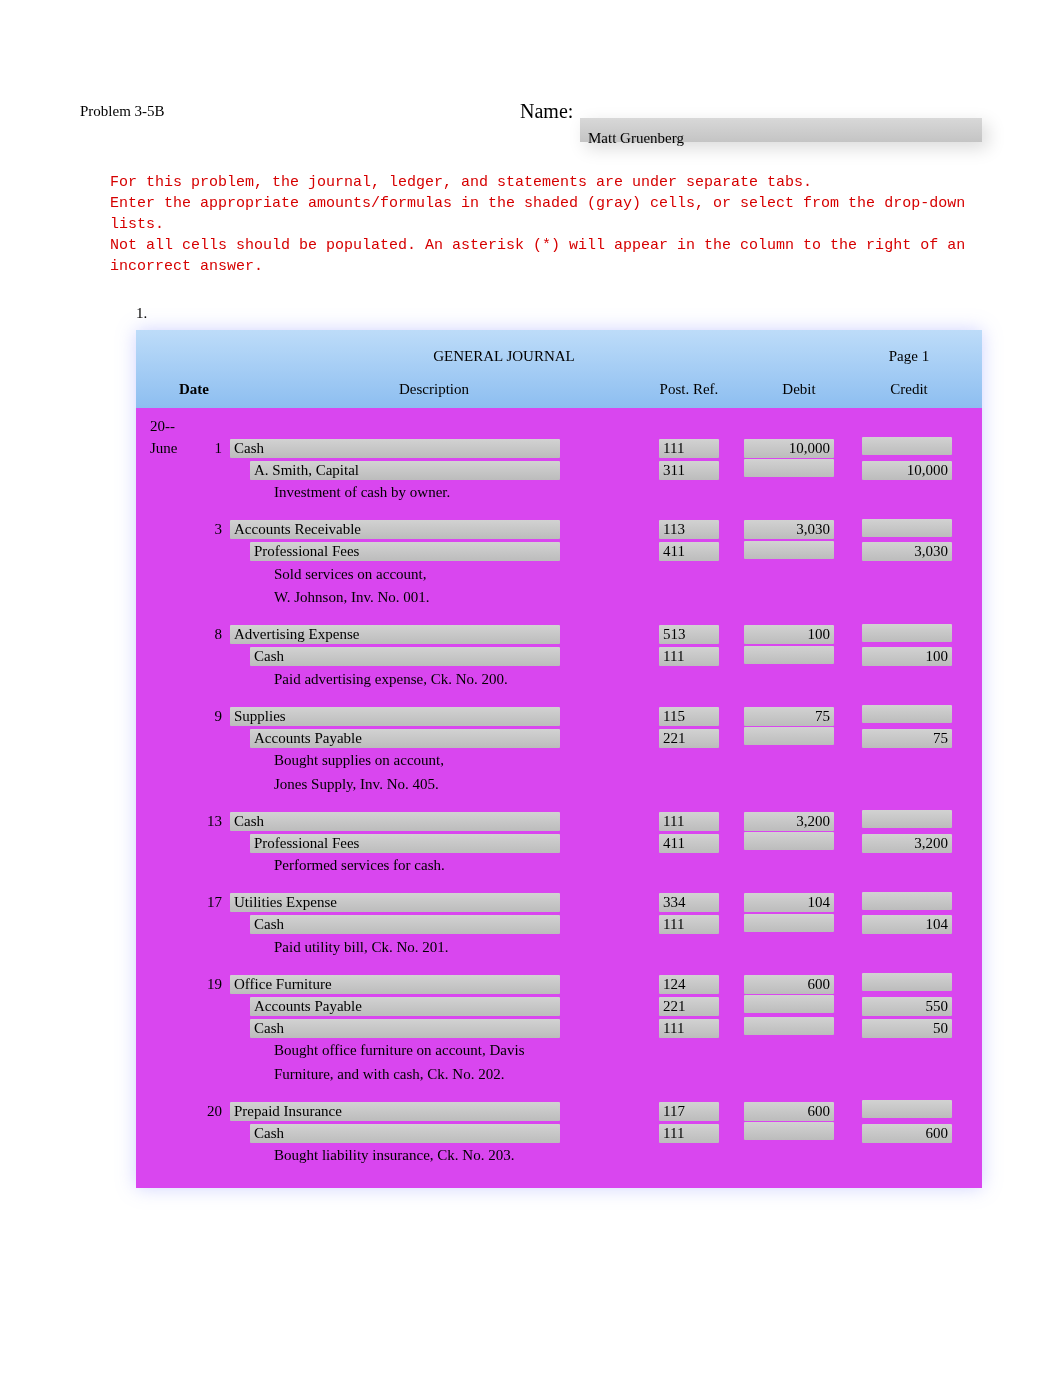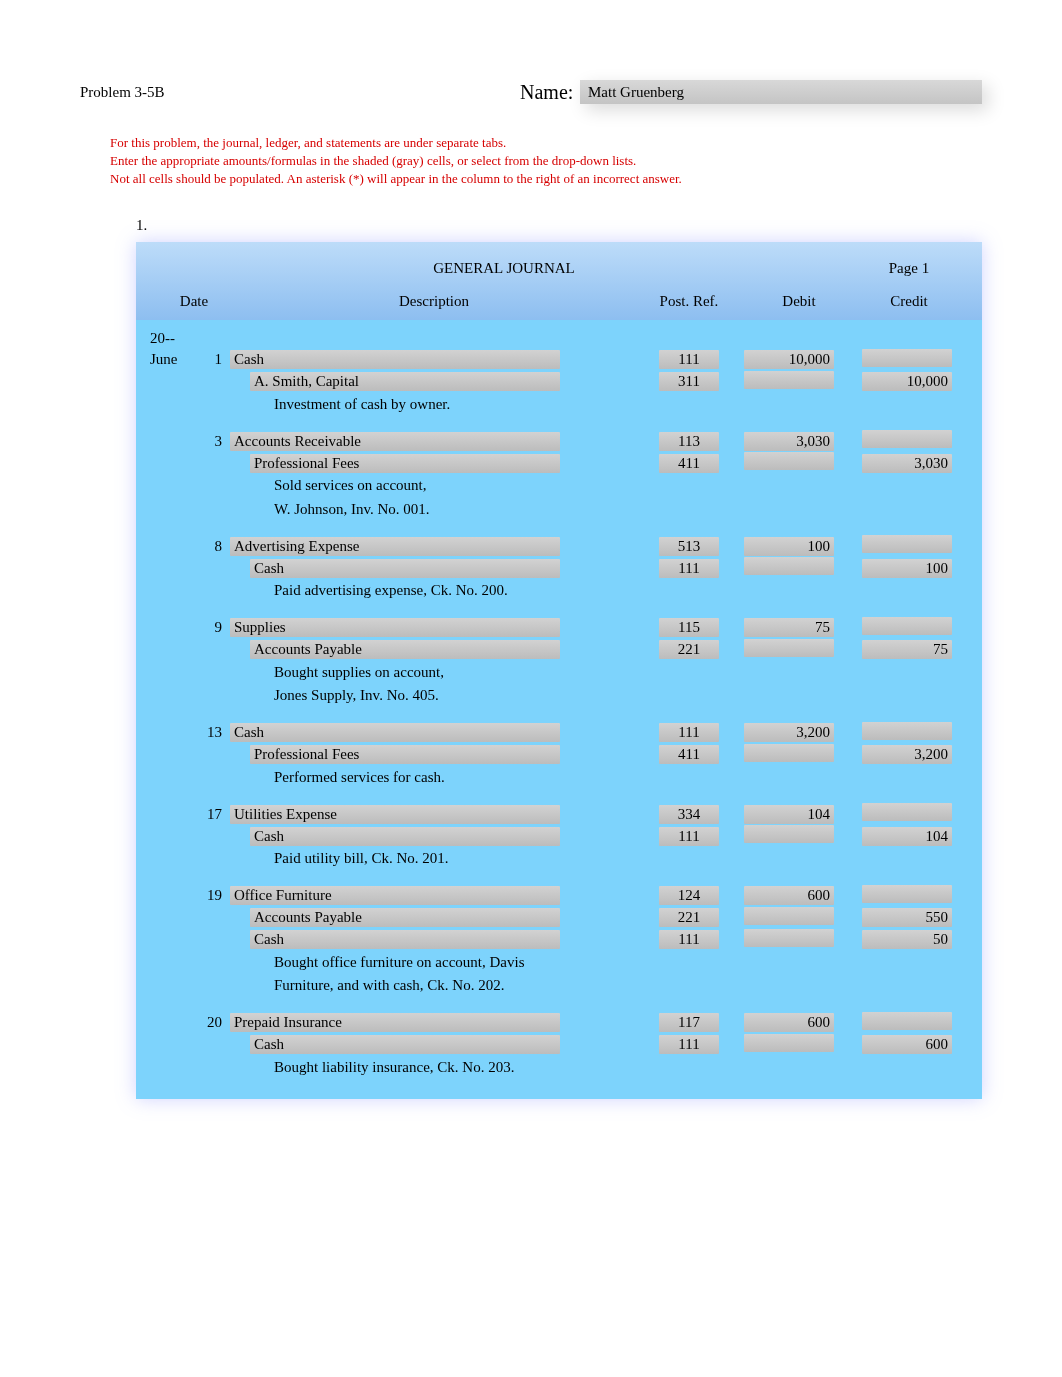--- a/index.html
+++ b/index.html
@@ -25,60 +25,62 @@
     font-size: 15px;
   }
   .name-label {
     flex: 0 0 60px;
     font-size: 20px;
   }
   .name-field {
     flex: 1;
     background: linear-gradient(to bottom, #d8d8d8, #c4c4c4);
     box-shadow: 6px 6px 18px rgba(0,0,0,0.15);
-    padding: 4px 8px;
+    padding: 12px 8px;
     font-size: 15px;
     height: 24px;
     line-height: 16px;
+    margin-top: 38px;
   }
   .instructions {
     color: #d60000;
     margin-left: 30px;
     line-height: 1.4;
-    font-size: 13px;
+    font-size: 15px;
     margin-bottom: 28px;
+    font-family: Liberation Mono, monospace;
   }
   .section-num {
     margin-left: 56px;
     margin-bottom: 8px;
     font-size: 15px;
   }
   .journal-wrap {
     margin-left: 56px;
-    background: #7dd3fc;
+    background: #d946ef;
     box-shadow: 0 0 18px rgba(120,130,255,0.35);
     padding-bottom: 6px;
   }
   .journal-header {
     background: linear-gradient(to bottom, #bddcf9 0%, #8dbef0 100%);
     padding-top: 10px;
   }
   .title-row {
     display: flex;
     padding: 8px 18px 10px 18px;
     font-size: 15px;
   }
   .title-row .t-title { flex: 1; text-align: center; }
   .title-row .t-page  { width: 110px; text-align: center; }
   .cols-row {
     display: flex;
     padding: 6px 18px 10px 18px;
     font-size: 15px;
   }
-  .cols-row .c-date   { width: 80px;  text-align: center; }
+  .cols-row .c-date   { width: 80px;  text-align: center; font-weight: bold; }
   .cols-row .c-desc   { flex: 1;      text-align: center; }
   .cols-row .c-post   { width: 110px; text-align: center; }
   .cols-row .c-debit  { width: 110px; text-align: center; }
   .cols-row .c-credit { width: 110px; text-align: center; }
   .body {
     padding: 6px 18px 0 14px;
   }
   .row {
     display: flex;
     align-items: center;
@@ -93,21 +95,21 @@
   .credit { width: 110px; text-align: right; padding-right: 12px; }
   .shade {
     background: linear-gradient(to bottom, #d2d2d2, #bcbcbc);
     border-radius: 1px;
     padding: 1px 4px;
     display: inline-block;
     min-height: 18px;
   }
   .desc-shade { width: 330px; }
   .desc-shade.indent1 { margin-left: 20px; width: 310px; }
-  .post-shade   { width: 60px; text-align: center; }
+  .post-shade   { width: 60px; text-align: left; }
   .debit-shade  { width: 90px; text-align: right; }
   .credit-shade { width: 90px; text-align: right; }
   .memo {
     margin-left: 44px;
     padding-top: 2px;
     padding-bottom: 2px;
     line-height: 1.3;
   }
   .spacer { height: 14px; }
   .yr-row { padding-top: 4px; padding-bottom: 2px; }

